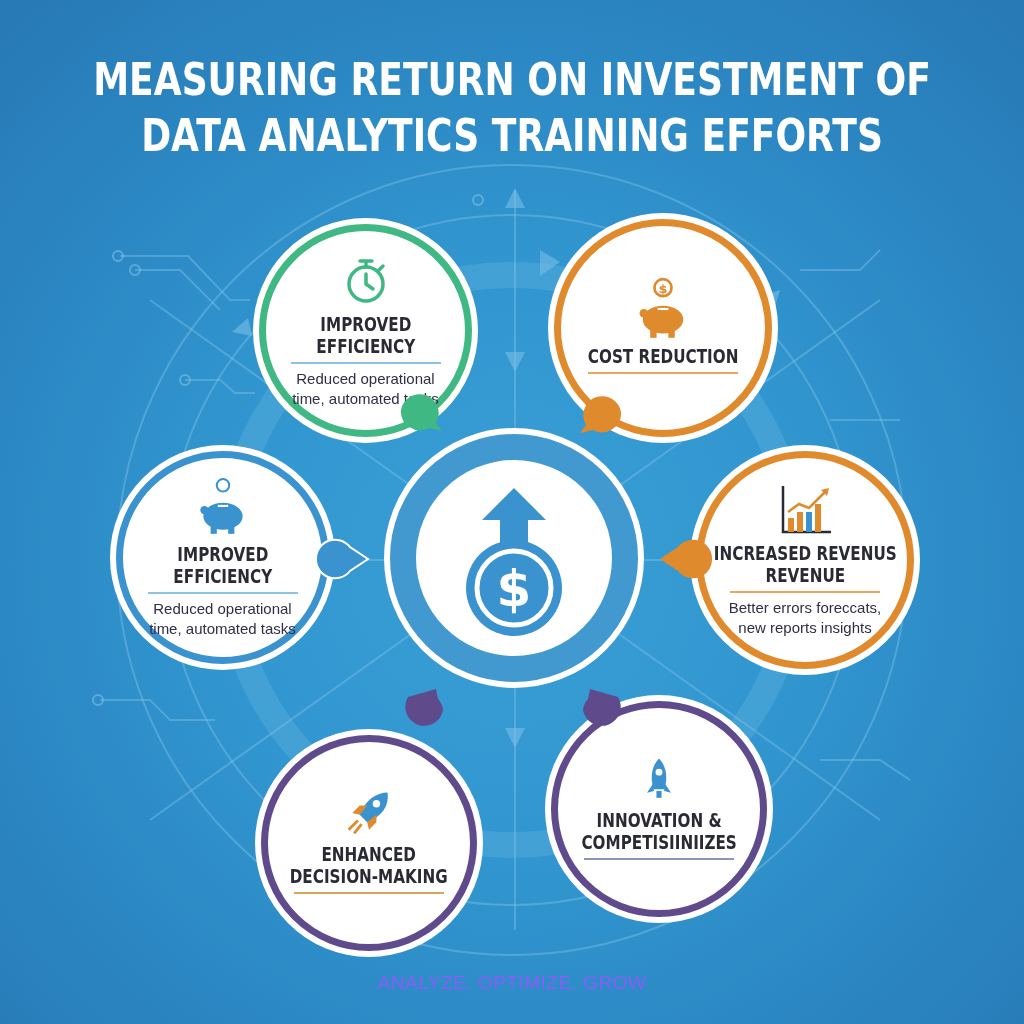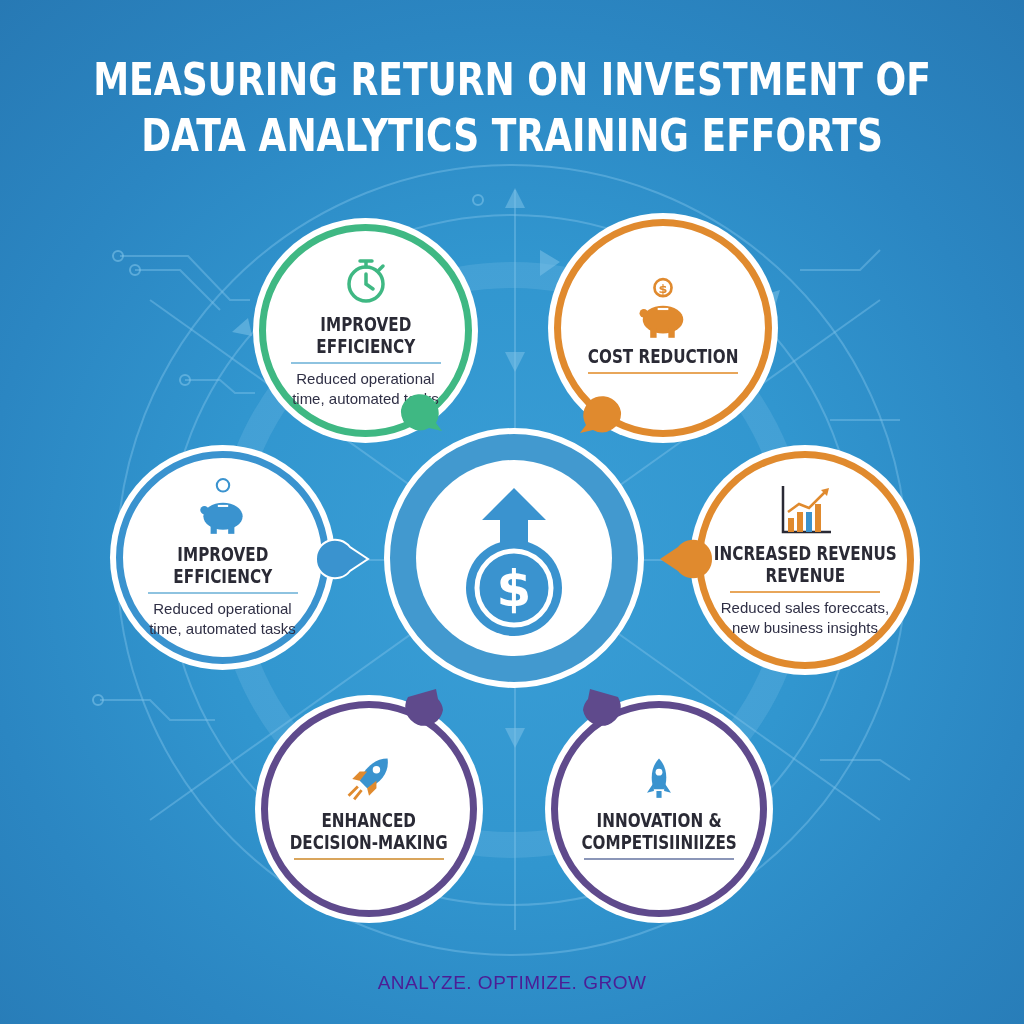--- a/index.html
+++ b/index.html
@@ -29,21 +29,21 @@
   .node .rule { width: 150px; height: 2px; margin: 5px 0 5px; position: relative; z-index: 2; }
   .node .desc { font-size: 15px; line-height: 20px; color: #2f2f45; position: relative; z-index: 2; white-space: nowrap; }
   .tip { position: absolute; z-index: 3; }
   .center {
     position: absolute; left: 384px; top: 428px; width: 260px; height: 260px; border-radius: 50%;
     background: #4299cf; border: 6px solid #fff; box-sizing: border-box;
     display: flex; align-items: center; justify-content: center;
   }
   .center-inner { width: 196px; height: 196px; border-radius: 50%; background: #fff; position: relative; }
   .tagline {
-    position: absolute; left: 0; right: 0; top: 972px; text-align: center; color: #4c1d95;
+    position: absolute; left: 0; right: 0; top: 972px; text-align: center; color: #8b5cf6;
     font-size: 19px; letter-spacing: 0.5px;
   }
 </style>
 </head>
 <body>
 
 <svg class="bg-svg" viewBox="0 0 1024 1024">
   <g fill="none" stroke="#7cc1e8" stroke-opacity="0.45" stroke-width="2">
     <circle cx="512" cy="560" r="395"></circle>
     <circle cx="512" cy="560" r="345"></circle>
@@ -162,40 +162,40 @@
     <rect x="38" y="22" width="6" height="28" fill="#e08a2e"></rect>
     <polyline points="11,30 22,22 32,26 48,10" fill="none" stroke="#e08a2e" stroke-width="2.5"></polyline>
     <polygon points="52,6 44,8 50,14" fill="#e08a2e"></polygon>
   </svg>
   <div class="head">
     <div>INCREASED REVENUS</div>
       <div>REVENUE</div>
   </div>
   <div class="rule" style="background:#e8a65a;"></div>
   <div class="desc">
-    <div>Reduced sales foreccats,</div>
-      <div>new business insights</div>
+    <div>Better errors foreccats,</div>
+      <div>new reports insights</div>
   </div>
 </div>
 <svg class="tip" style="left:656px;top:536px;" width="60" height="46" viewBox="0 0 60 46">
   <path d="M56 23 A19 19 0 0 0 22 11 L4 23 L22 35 A19 19 0 0 0 56 23 Z" fill="#e08a2e"></path>
 </svg>
 
 <div class="center">
   <div class="center-inner">
     <svg width="196" height="196" viewBox="0 0 196 196">
       <polygon points="98,28 66,60 84,60 84,100 112,100 112,60 130,60" fill="#3a93cf"></polygon>
       <circle cx="98" cy="128" r="48" fill="#3a93cf"></circle>
       <circle cx="98" cy="128" r="37" fill="none" stroke="#fff" stroke-width="5"></circle>
       <text x="98" y="146" text-anchor="middle" font-size="50" font-weight="bold" fill="#fff" font-family="DejaVu Sans, sans-serif">$</text>
     </svg>
   </div>
 </div>
 
-<div class="node" style="left:255px;top:695px;width:228px;height:228px;">
+<div class="node" style="left:255px;top:729px;width:228px;height:228px;">
   <div class="ring" style="border-color:#5f4a8c;"></div>
   <svg class="icon" viewBox="0 0 56 56" style="width:52px;height:52px;">
     <path d="M48 6 C36 6 24 14 18 30 L26 38 C42 32 50 20 48 6 Z" fill="#3a93cf"></path>
     <circle cx="36" cy="18" r="4" fill="#fff"></circle>
     <path d="M18 30 L10 28 L18 20 L26 20 Z" fill="#e08a2e"></path>
     <path d="M26 38 L28 46 L36 38 L36 30 Z" fill="#e08a2e"></path>
     <path d="M16 36 L6 46 M20 40 L12 50" stroke="#e08a2e" stroke-width="3"></path>
   </svg>
   <div class="head">
     <div>ENHANCED</div>

